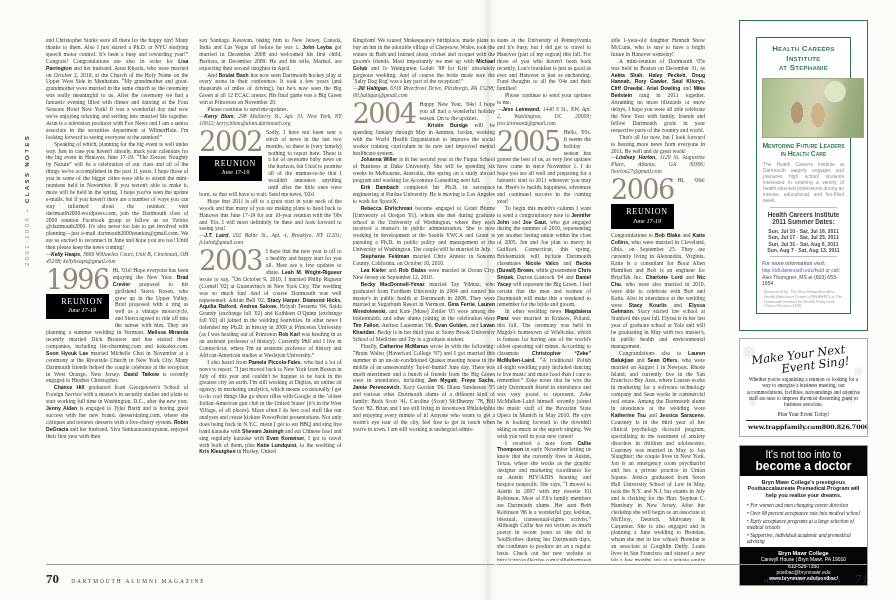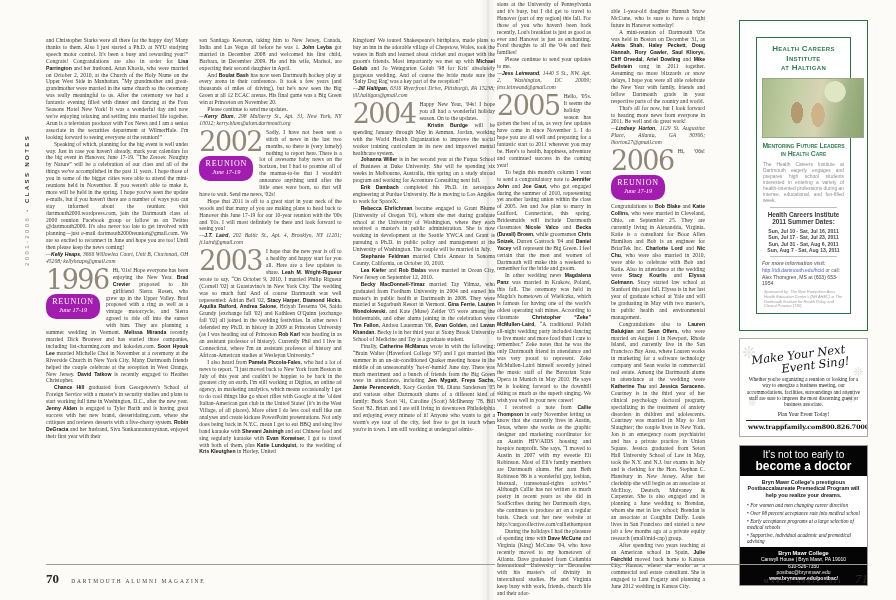--- a/index.html
+++ b/index.html
@@ -8,30 +8,30 @@
   .gutter{position:absolute;left:480px;top:0;width:16px;height:600px;
     background:linear-gradient(90deg,rgba(0,0,0,0) 0%,rgba(0,0,0,.04) 40%,rgba(0,0,0,.10) 50%,rgba(0,0,0,.04) 60%,rgba(0,0,0,0) 100%);}
   
   .sidebar-label{position:absolute;left:24px;top:16px;height:250px;writing-mode:vertical-rl;transform:rotate(180deg);
     font-family:"Liberation Sans",sans-serif;font-size:6px;letter-spacing:2.4px;color:#8a867f;white-space:nowrap;}
   .sidebar-label .t{font-weight:bold;color:#3a3733;}
   .sidebar-label .sep{color:#8a867f;}
   
   .cols{position:absolute;display:flex;}
   #left-cols{left:46px;top:37px;width:449px;height:524px;gap:11px;}
-  #right-cols{left:497px;top:37px;width:208px;height:524px;gap:20px;align-items:center;}
+  #right-cols{left:497px;top:37px;width:208px;height:524px;gap:20px;}
   .col{flex:1 1 0;overflow:hidden;text-align:justify;font-size:5.6px;line-height:6.9px;color:#39352f;}
   .col p{margin:0;}
   .col p.ind{text-indent:8px;}
   .col b{font-family:"Liberation Sans",sans-serif;font-weight:bold;font-size:5.1px;color:#17150f;}
   .col p.sig{font-style:italic;margin:0 0 2px 0;color:#45413a;}
   .yearnum{float:left;font-family:"DejaVu Serif",serif;font-size:27px;line-height:21px;letter-spacing:-1.5px;
     color:#8f8778;margin:2px 4px 1px 0;}
-  .badge{float:left;clear:left;width:54px;background:#a21caf;color:#fff;text-align:center;
-    margin:3px 6px 3px 0;padding:5px 0 5px 0;border-radius:10px;}
+  .badge{float:left;clear:left;width:54px;background:#000000;color:#fff;text-align:center;
+    margin:3px 6px 3px 0;padding:5px 0 5px 9px;}
   .badge .r{display:block;font-family:"Liberation Serif",serif;font-size:8px;letter-spacing:.8px;}
   .badge .d{display:block;font-size:6.3px;font-style:italic;margin-top:1.5px;}
   
   .rule{position:absolute;top:564px;height:1px;background:#a09c95;}
   #rule-left{left:46px;width:449px;}
   #rule-right{left:497px;width:371px;}
   .footer{position:absolute;top:571px;font-size:5.4px;letter-spacing:1.9px;color:#3f3c37;white-space:nowrap;}
   #footer-left{left:46px;}
   #footer-right{right:28px;}
   .pageno{font-size:13px;letter-spacing:0;font-weight:bold;color:#2b2925;}
@@ -179,21 +179,21 @@
         <p class="ind">After spending two years teaching at an American school in Spain, <b>Julie Fairchild</b> moved back home to Kansas City, Kansas, where she works as a commercial real estate consultant. She is engaged to Lant Fogarty and planning a June 2012 wedding in Kansas City.</p>
       </div>
   </div>
 
   <aside id="ad-rail">
 
     <div class="ad ad-health">
       <div class="hc-inner">
         <div class="hc-title">
           <span>Health Careers Institute</span><br>
-          <span>at Haltigan</span>
+          <span>at Stephanie</span>
         </div>
         <div class="health-photo"></div>
         <div class="hc-sub">
           <span>Mentoring Future Leaders</span><br>
           <span>in Health Care</span>
         </div>
         <p class="hc-body">The Health Careers Institute at Dartmouth eagerly engages and prepares high school students interested in entering a variety of health-oriented professions during an intense, educational, and fun-filled week.</p>
         <hr class="hc-div">
         <div class="hc-dates-head">
           <span>Health Careers Institute</span><br>
@@ -230,21 +230,21 @@
       <p class="trapp-body">Whether you're organizing a reunion or looking for a way to energize a business meeting, our accommodations, facilities, surroundings and attentive staff are sure to impress the most discerning guest or business associate.</p>
       <p class="trapp-cta">Plan Your Event Today!</p>
       <div class="trapp-web">
         <span>www.trappfamily.com</span>
         <span>800.826.7000</span>
       </div>
     </div>
 
     <div class="ad ad-bm">
       <div class="bm-head">
-        <span class="bm-h1">It's not too early to</span>
+        <span class="bm-h1">It's not too into to</span>
         <span class="bm-h2">become a doctor</span>
       </div>
       <p class="bm-intro">Bryn Mawr College's prestigious Postbaccalaureate Premedical Program will help you realize your dreams.</p>
       <div class="bm-bullets">
 
       <div class="bm-bullet">For women and men changing career direction</div>
           <div class="bm-bullet">Over 98 percent acceptance rate into medical school</div>
           <div class="bm-bullet">Early acceptance programs at a large selection of medical schools</div>
           <div class="bm-bullet">Supportive, individual academic and premedical advising</div>
         </div>

